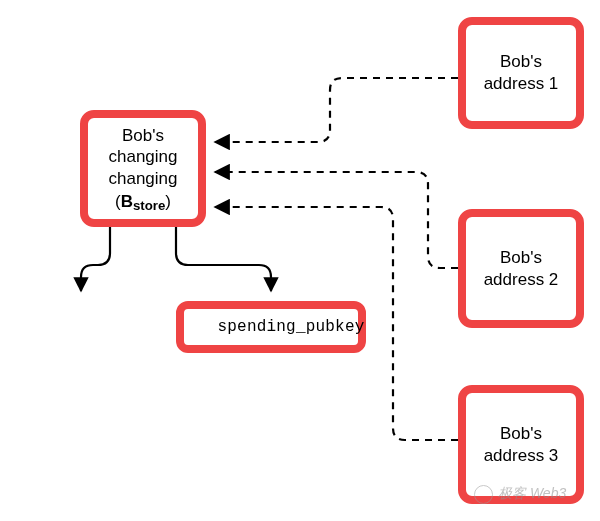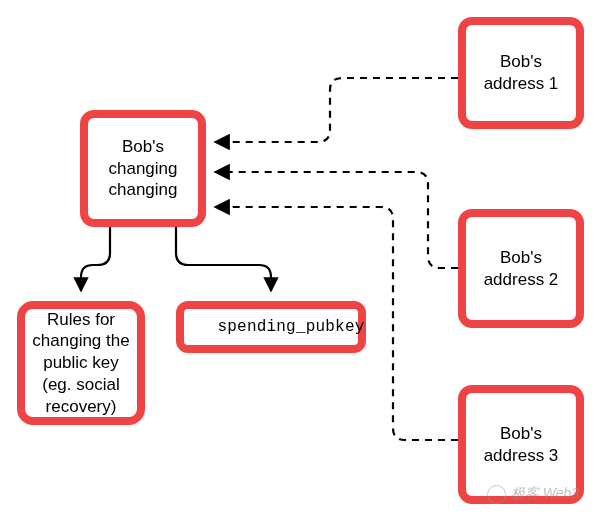--- a/index.html
+++ b/index.html
@@ -101,21 +101,20 @@
     left: 474px;
     top: 481px;
     width: 118px;
     height: 26px;
     display: flex;
     align-items: center;
     gap: 5px;
     z-index: 3;
     opacity: 0.55;
     pointer-events: none;
-    justify-content: center;
   }
   #watermark .wm-logo {
     width: 17px;
     height: 17px;
     border-radius: 50%;
     border: 1.5px solid #9a9a9a;
     flex: 0 0 auto;
   }
   #watermark .wm-text {
     font-family: "Liberation Sans", sans-serif;
@@ -145,30 +144,23 @@
     <path d="M 176 227 L 176 253 Q 176 265 188 265 L 259 265 Q 271 265 271 277 L 271 291" fill="none" stroke="#000000" stroke-width="2.2" marker-end="url(#arrowSolid)"></path>
 
     <path d="M 458 78 L 342 78 Q 330 78 330 90 L 330 130 Q 330 142 318 142 L 215 142" fill="none" stroke="#000000" stroke-width="2.2" stroke-dasharray="7 6" marker-end="url(#arrowDash)"></path>
 
     <path d="M 458 268 L 440 268 Q 428 268 428 256 L 428 184 Q 428 172 416 172 L 215 172" fill="none" stroke="#000000" stroke-width="2.2" stroke-dasharray="7 6" marker-end="url(#arrowDash)"></path>
 
     <path d="M 458 440 L 405 440 Q 393 440 393 428 L 393 219 Q 393 207 381 207 L 215 207" fill="none" stroke="#000000" stroke-width="2.2" stroke-dasharray="7 6" marker-end="url(#arrowDash)"></path>
   </svg>
 
   <div class="node" id="keystore">
-    <span class="txt"><span>Bob's</span><br><span>changing</span><br><span>changing</span></span>
+    <span class="txt"><span>Bob's</span><br><span>changing</span><br><span>changing</span><span class="sub-line"><span>(</span><b>B</b><sub>store</sub><span>)</span></span></span>
   </div>
 
-  <div class="node" id="rules">
-    <span class="txt">Rules for
-changing the
-public key
-(eg. social
-recovery)</span>
-  </div>
 
   <div class="node mono" id="pubkey">
     <span class="txt">spending_pubkey</span>
   </div>
 
   <div class="node addr" id="addr1">
     <span class="txt">Bob's
 address 1</span>
   </div>
 

